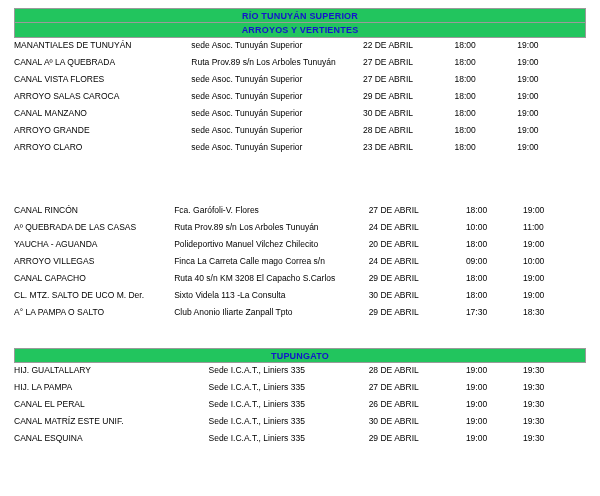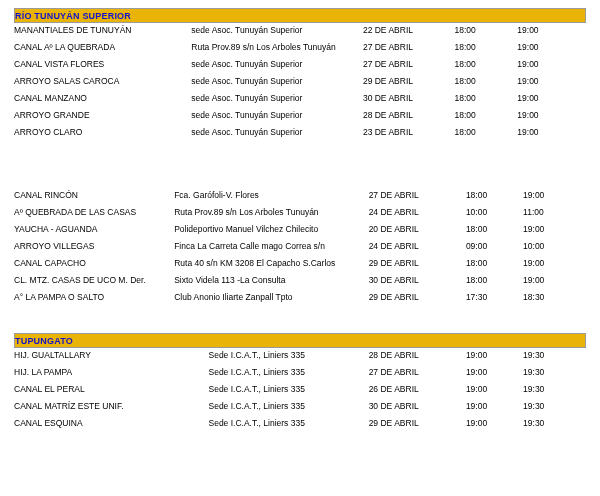--- a/index.html
+++ b/index.html
@@ -19,24 +19,24 @@
     position: relative;
     width: 600px;
     height: 496px;
     box-sizing: border-box;
     padding: 0 14px;
   }
   .section {
     width: 100%;
   }
   .band {
-    background: #eab308;
+    background: #22c55e;
     border: 1px solid #9a9a9a;
     box-sizing: border-box;
-    text-align: left;
+    text-align: center;
     font-weight: bold;
     color: #1414cc;
     letter-spacing: 0.2px;
     font-size: 9px;
     line-height: 13px;
     height: 15px;
     padding-top: 1px;
   }
   .band.sub {
     border-top: none;
@@ -66,20 +66,21 @@
 </style>
 </head>
 <body>
 
 <div class="page">
 
   <div class="top-pad"></div>
 
   <div class="section">
     <div class="band">RÍO TUNUYÁN SUPERIOR</div>
+    <div class="band sub">ARROYOS Y VERTIENTES</div>
     <table class="rows">
       <colgroup>
         <col style="width:31%">
           <col style="width:30%">
           <col style="width:16%">
           <col style="width:11%">
           <col style="width:12%">
       </colgroup>
       <tbody>
         <tr>
@@ -176,21 +177,21 @@
           <td class="c-t2">10:00</td>
         </tr>
         <tr>
           <td class="c-name">CANAL CAPACHO</td>
           <td class="c-place">Ruta 40 s/n KM 3208 El Capacho S.Carlos</td>
           <td class="c-date">29 DE ABRIL</td>
           <td class="c-t1">18:00</td>
           <td class="c-t2">19:00</td>
         </tr>
         <tr>
-          <td class="c-name">CL. MTZ. CASAS DE UCO M. Der.</td>
+          <td class="c-name">CL. MTZ. SALTO DE UCO M. Der.</td>
           <td class="c-place">Sixto Videla 113 -La Consulta</td>
           <td class="c-date">30 DE ABRIL</td>
           <td class="c-t1">18:00</td>
           <td class="c-t2">19:00</td>
         </tr>
         <tr>
           <td class="c-name">A° LA PAMPA O SALTO</td>
           <td class="c-place">Club Anonio Iliarte Zanpall Tpto</td>
           <td class="c-date">29 DE ABRIL</td>
           <td class="c-t1">17:30</td>

